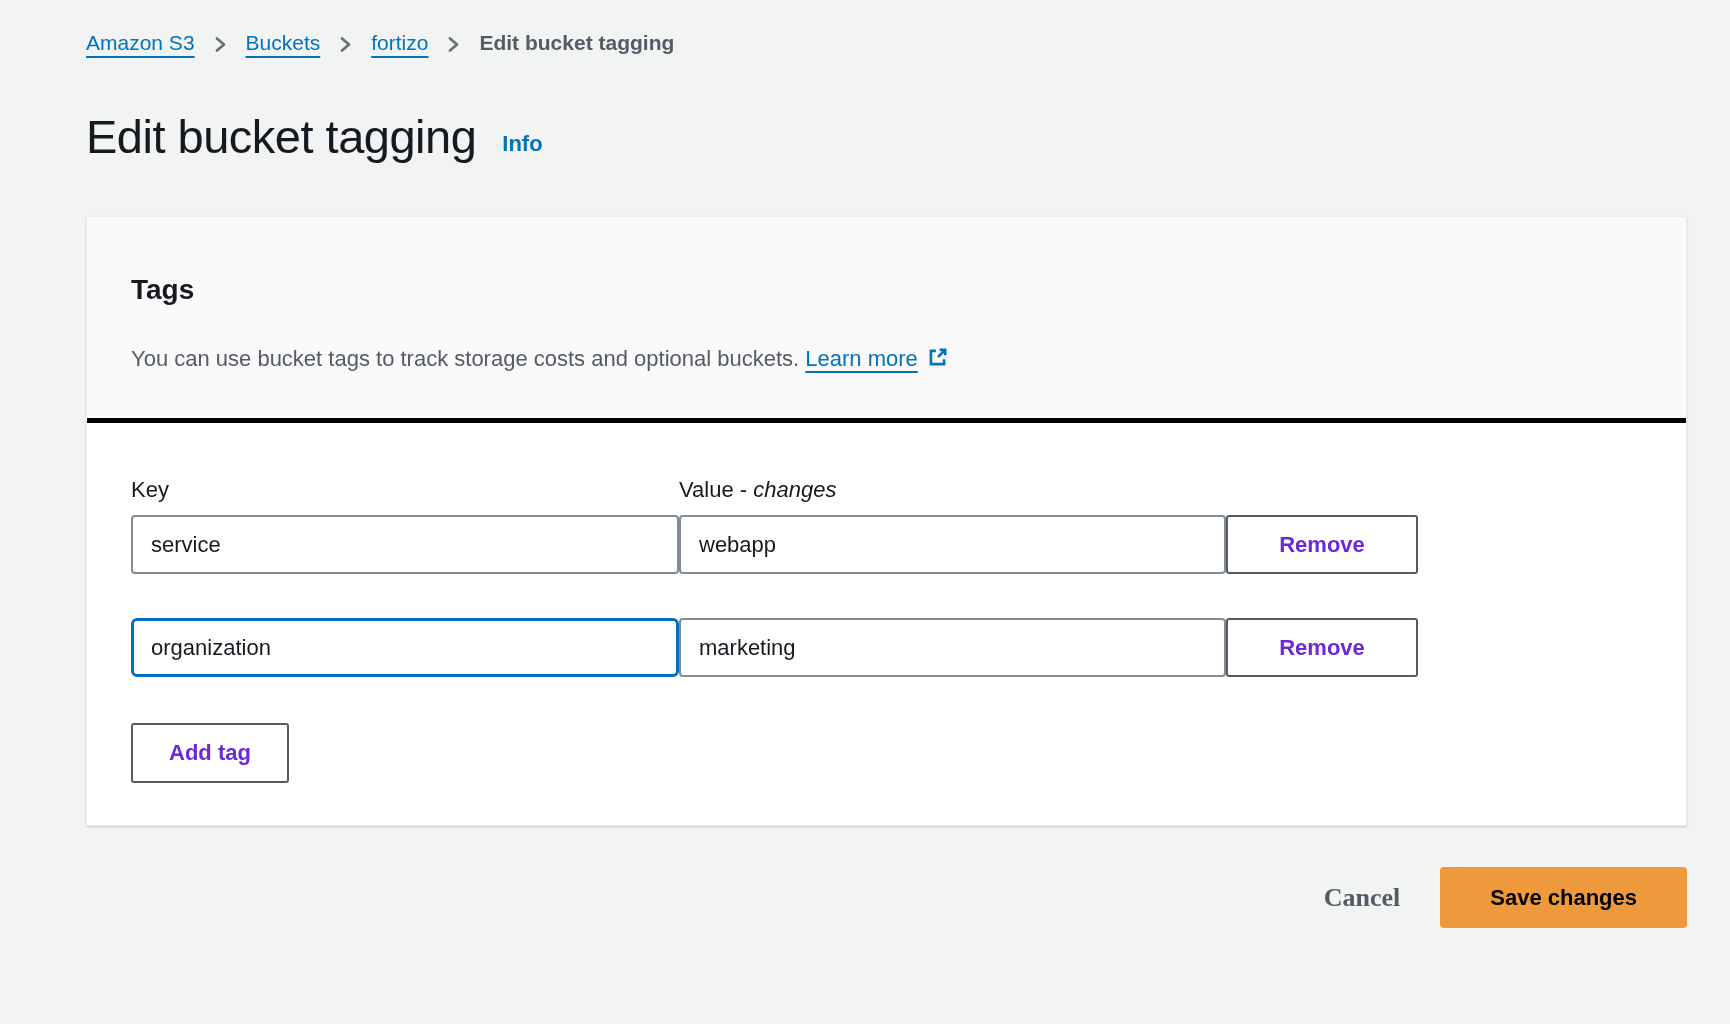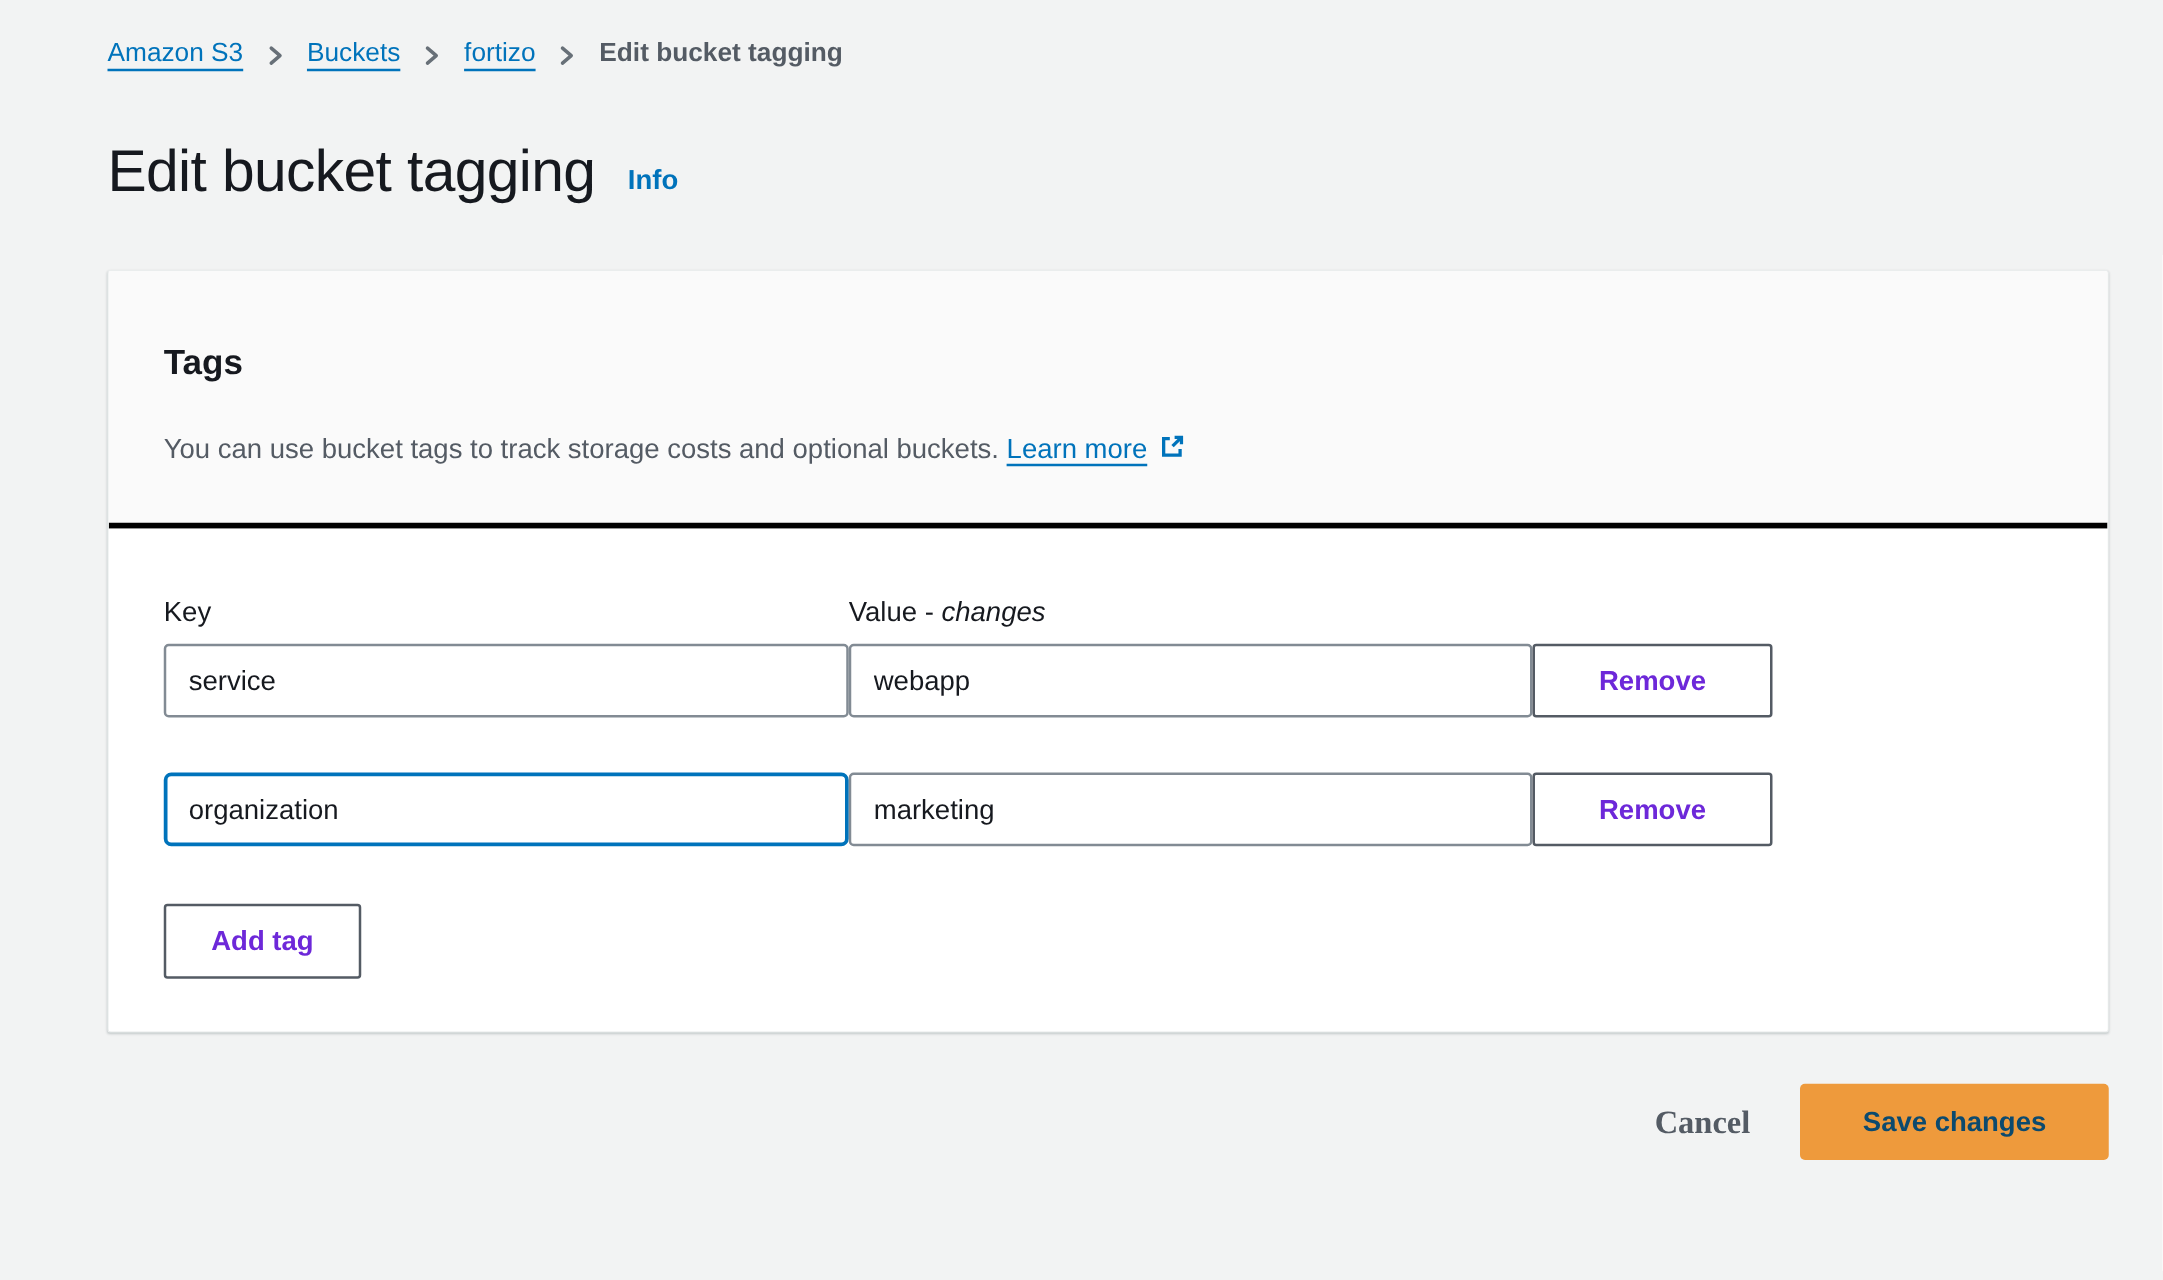--- a/index.html
+++ b/index.html
@@ -65,21 +65,21 @@
   
   .footer-actions {
     width: 1601px; margin-top: 41px; display: flex; justify-content: flex-end; align-items: center; gap: 14px;
   }
   .btn-link {
     background: none; border: none; color: #545b64; font-weight: 700; font-size: 26px;
     font-family: Liberation Serif, serif; cursor: pointer; padding: 0 26px; height: 61px;
   }
   .btn-primary {
     height: 61px; padding: 0 50px; background: #ee9a3c; border: none; border-radius: 4px;
-    color: #0c4a6e; font-weight: 700; font-size: 22px;
+    color: #000000; font-weight: 700; font-size: 22px;
     font-family: "Liberation Sans", sans-serif; cursor: pointer;
   }
 </style>
 </head>
 <body>
 
 <div class="page">
 
   <nav class="breadcrumb">
     <a class="bc-link">Amazon S3</a>

